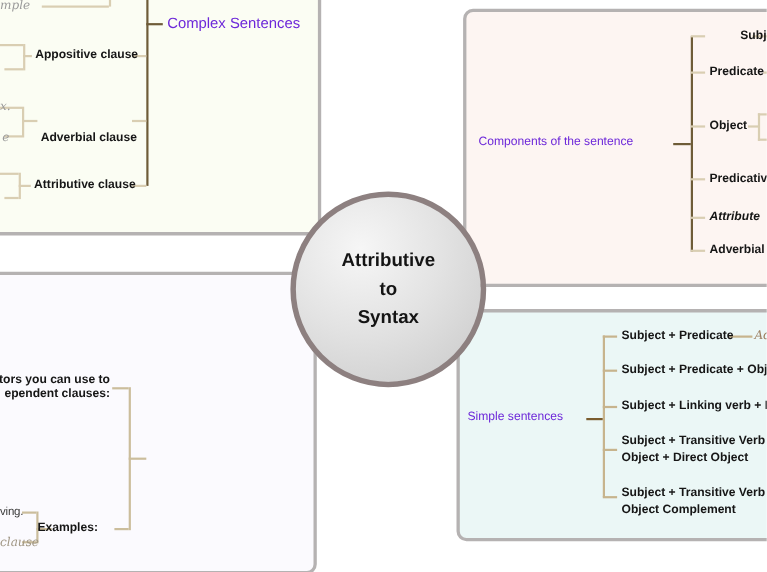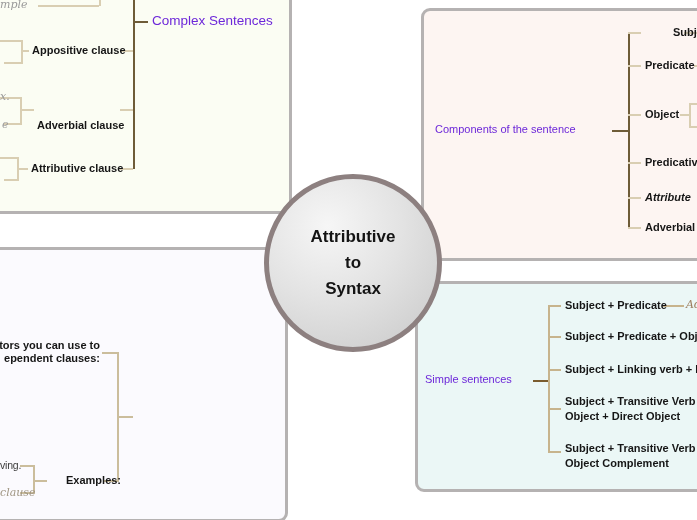--- a/index.html
+++ b/index.html
@@ -109,21 +109,21 @@
 
   <div class="note" style="left:-100px;top:339px;width:200px;">
     <span style="display:block">ators you can use to</span>
     <span style="display:block">ependent clauses:</span>
   </div>
 
   <div class="hline c-tan2" style="left:102px;top:352px;width:15px;"></div>
   <div class="vline c-tan2" style="left:117px;top:352px;height:130px;"></div>
   <div class="hline c-tan2" style="left:117px;top:416px;width:16px;"></div>
 
-  <div class="node" style="left:66px;top:473px;">Examples:</div>
+  <div class="node" style="left:34px;top:473px;">Examples:</div>
   <div class="hline c-tan2" style="left:104px;top:480px;width:13px;"></div>
 
   <div class="hline c-tan2" style="left:33px;top:480px;width:14px;"></div>
   <div class="vline c-tan2" style="left:33px;top:465px;height:29px;"></div>
   <div class="hline c-tan2" style="left:20px;top:465px;width:13px;"></div>
   <div class="hline c-tan2" style="left:20px;top:492px;width:13px;"></div>
 
   <div class="frag frag-dark" style="left:0;top:459px;">ving.</div>
   <div class="frag" style="left:0;top:486px;color:#a09684;">clause</div>
 

